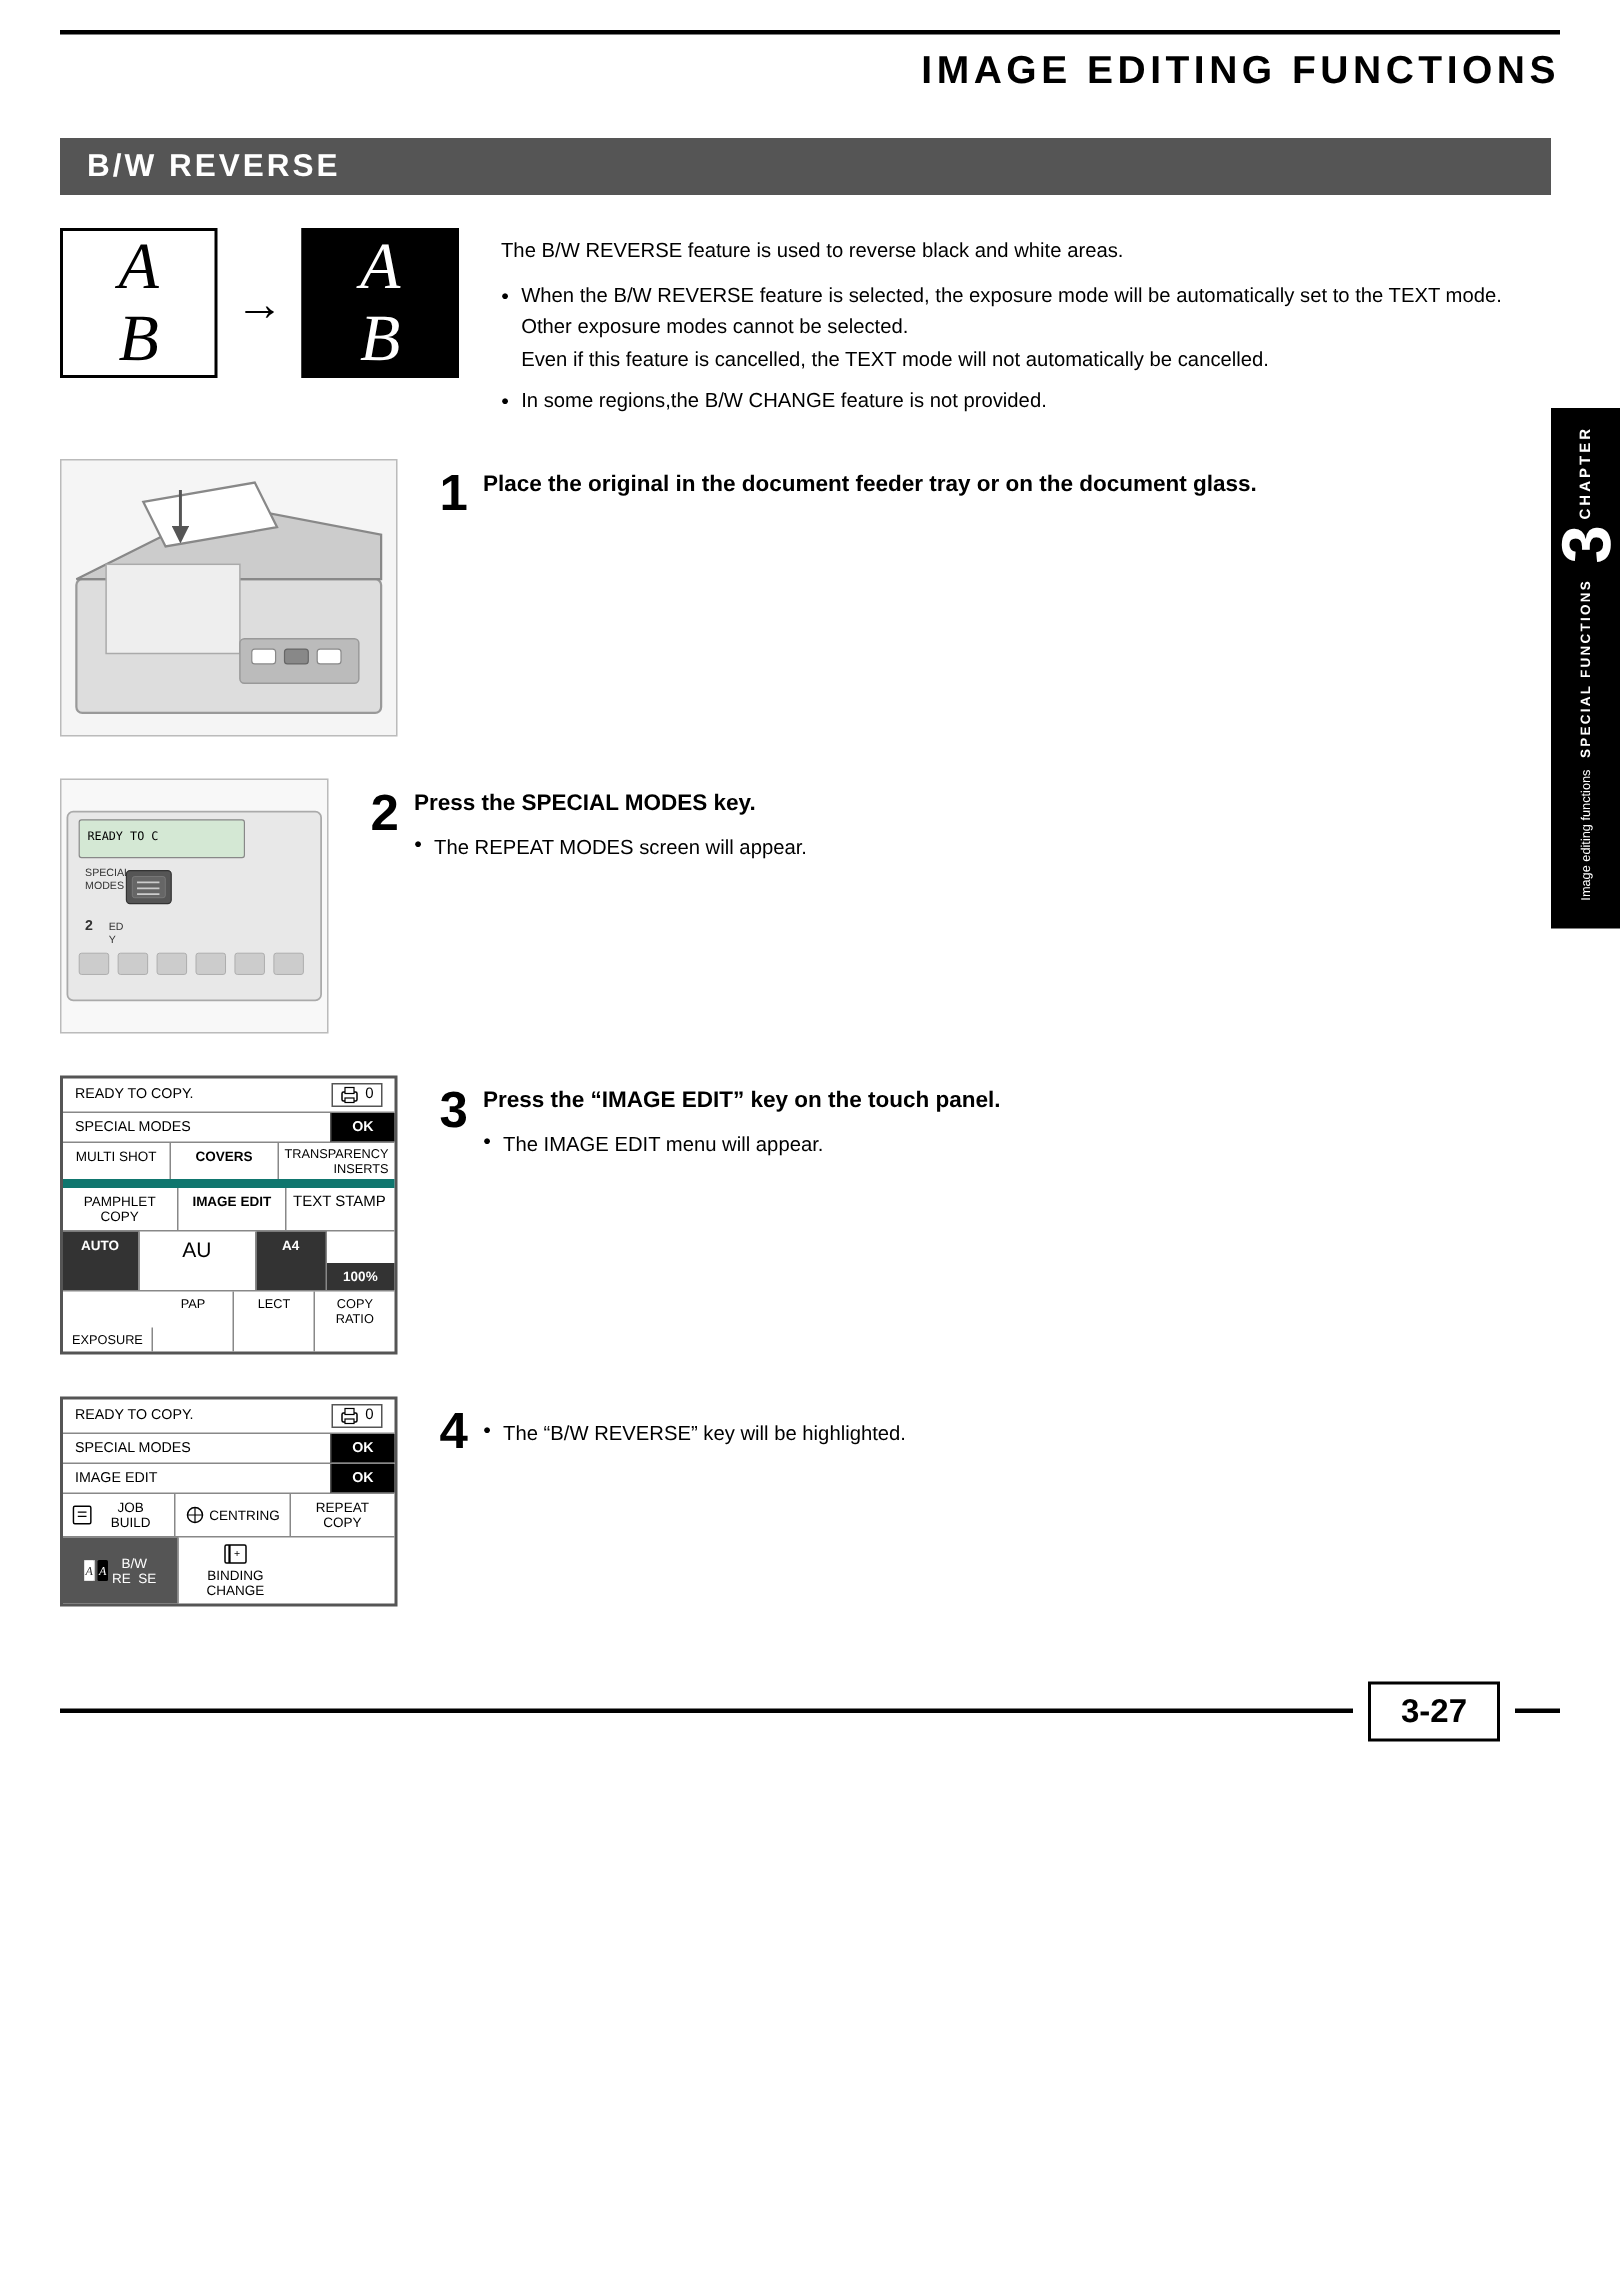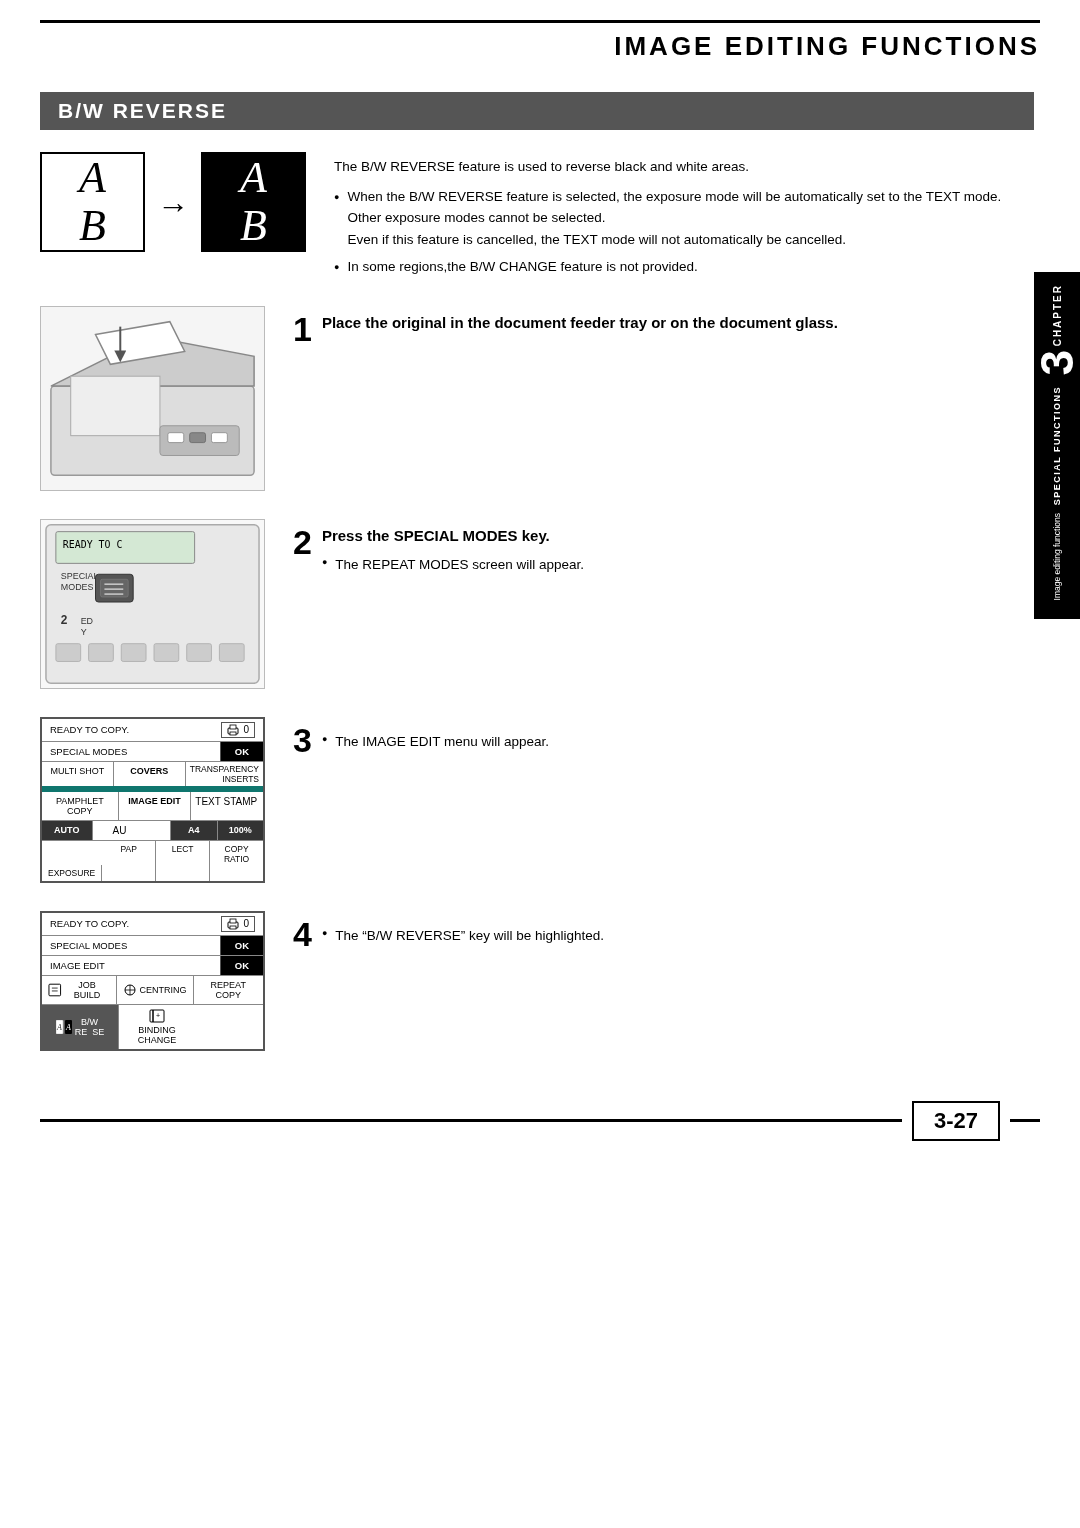--- a/index.html
+++ b/index.html
@@ -94,21 +94,21 @@
       <span style="font-size:34px; font-weight:900; color:#000; margin-right:10px; line-height:1;">1</span>
       <div>
         <p style="font-size:15px; font-weight:900; color:#000; line-height:1.4;">Place the original in the document feeder tray or on the document glass.</p>
       </div>
     </div>
   </div>
 </div>
 
 <div style="display:flex; align-items:flex-start; margin: 28px 46px 0 40px;">
 
-  <div style="width:225px; height:170px; border:1.5px solid #bbb; background:#f8f8f8; flex-shrink:0; margin-right:28px; overflow:hidden; display:flex; align-items:center; justify-content:center;">
+  <div style="width:179px; height:170px; border:1.5px solid #bbb; background:#f8f8f8; flex-shrink:0; margin-right:28px; overflow:hidden; display:flex; align-items:center; justify-content:center;">
     <svg viewBox="0 0 225 170" width="225" height="170">
 
       <rect x="5" y="5" width="215" height="160" rx="5" fill="#e8e8e8" stroke="#aaa" stroke-width="1.5"></rect>
 
       <rect x="15" y="12" width="140" height="32" rx="2" fill="#d4e8d4" stroke="#888" stroke-width="1"></rect>
       <text x="22" y="29" font-size="10" fill="#000" font-family="monospace">READY TO C</text>
 
       <text x="20" y="60" font-size="9" fill="#333" font-family="Arial">SPECIAL</text>
       <text x="20" y="71" font-size="9" fill="#333" font-family="Arial">MODES</text>
 
@@ -175,37 +175,38 @@
       </div>
 
       <div style="display:flex; border-bottom:1px solid #888;">
         <div style="flex:1; padding:4px 6px; border-right:1px solid #888; font-size:9px; text-align:center;">PAMPHLET COPY</div>
         <div style="flex:1; padding:4px 4px; border-right:1px solid #888; font-size:9px; text-align:center; font-weight:700;">IMAGE EDIT</div>
         <div style="flex:1; padding:4px 4px; font-size:10px; text-align:left;">TEXT STAMP</div>
       </div>
 
       <div style="display:flex; border-bottom:1px solid #888;">
         <div style="flex:1; padding:4px 6px; background:#333; color:#fff; font-weight:900; font-size:9px; text-align:center; border-right:1px solid #888;">AUTO</div>
-        <div style="flex:1; padding:4px 20px; font-size:10px; text-align:left; border-right:1px solid #888;">AU</div>
+        <div style="flex:1; padding:4px 20px; font-size:14px; text-align:center; border-right:1px solid #888;">AU</div>
         <div style="flex:1; padding:4px 4px; background:#333; color:#fff; font-weight:900; font-size:9px; text-align:center; border-right:1px solid #888;">A4</div>
-        <div style="flex:1; padding:4px 4px; background:#333; color:#fff; font-weight:900; font-size:9px; text-align:center;">100%</div>
+        <div style="flex:1; padding:4px 4px; background:#333; color:#fff; font-weight:900; font-size:9px; text-align:center;margin-top:21px;">100%</div>
       </div>
 
       <div style="display:flex;">
         <div style="flex:1; padding:3px 6px; font-size:8.5px; text-align:center; border-right:1px solid #888;margin-top:24px;">EXPOSURE</div>
         <div style="flex:1; padding:3px 4px; font-size:8.5px; text-align:center; border-right:1px solid #888;">PAP</div>
         <div style="flex:1; padding:3px 4px; font-size:8.5px; text-align:center; border-right:1px solid #888;">LECT</div>
         <div style="flex:1; padding:3px 4px; font-size:8.5px; text-align:center;">COPY RATIO</div>
       </div>
     </div>
   </div>
   <div style="flex:1; padding-top:6px;">
     <div style="display:flex; align-items:flex-start;">
       <span style="font-size:34px; font-weight:900; color:#000; margin-right:10px; line-height:1;">3</span>
       <div>
+        <p style="font-size:15px; font-weight:900; color:#000; line-height:1.4;">Press the “IMAGE EDIT” key on the touch panel.</p>
         <div style="display:flex; margin-top:8px; align-items:flex-start;">
           <span style="font-size:9px; margin-right:8px; margin-top:3px; flex-shrink:0;">●</span>
           <span style="font-size:13.5px; line-height:1.6;">The IMAGE EDIT menu will appear.</span>
         </div>
       </div>
     </div>
   </div>
 </div>
 
 <div style="display:flex; align-items:flex-start; margin: 28px 46px 0 40px;">

